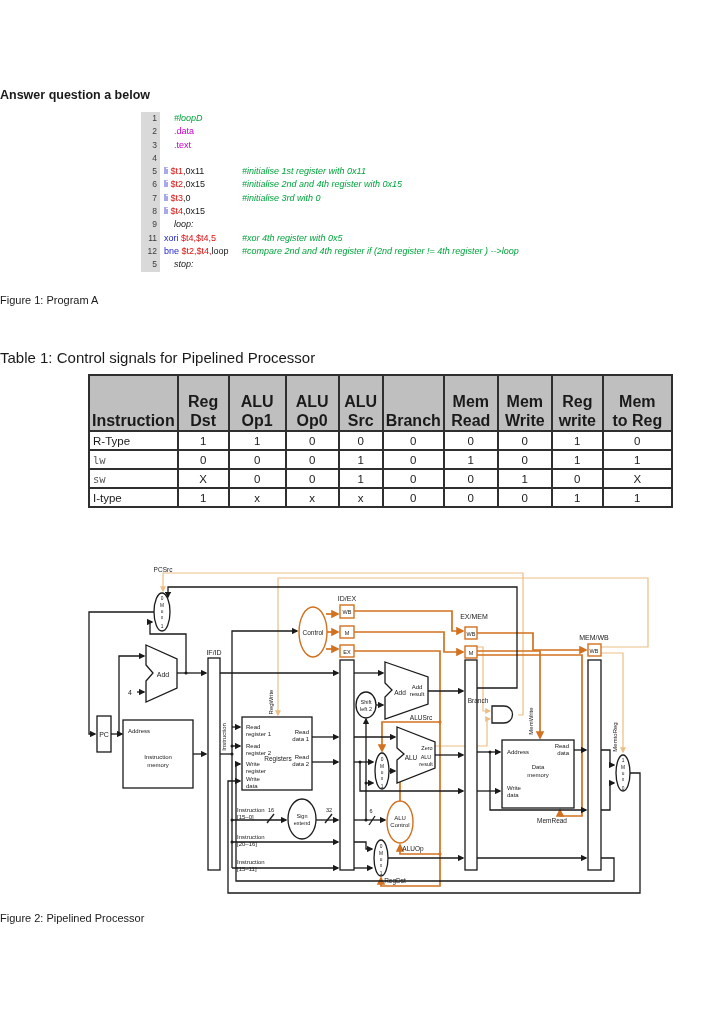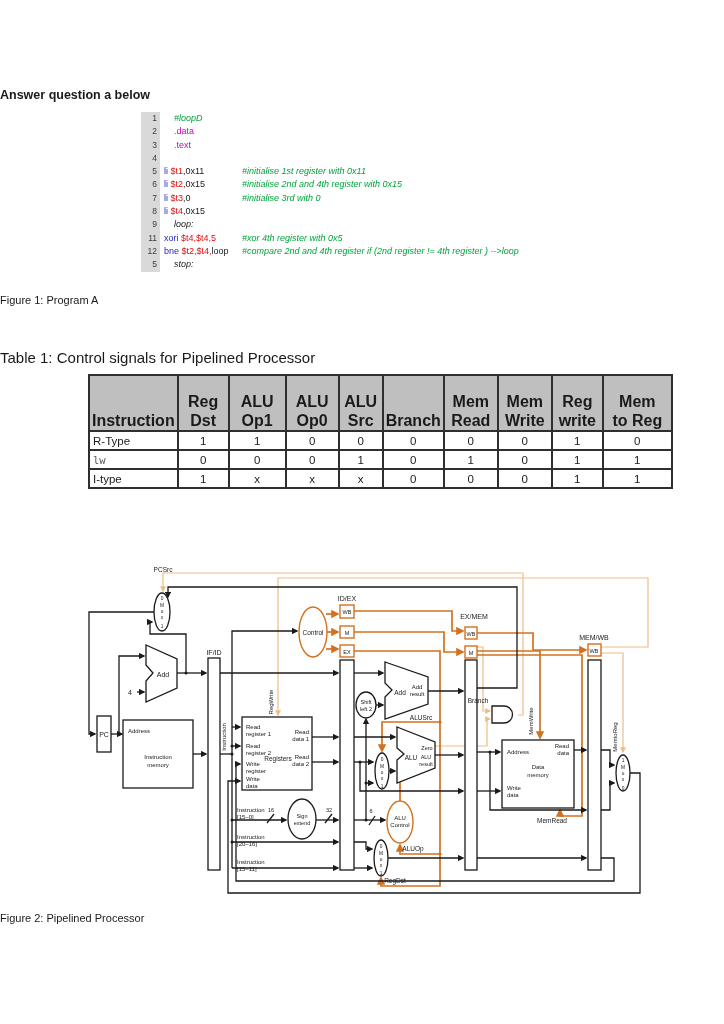--- a/index.html
+++ b/index.html
@@ -133,20 +133,32 @@
           <td class="rowname mono">lw</td>
           <td>0</td>
           <td>0</td>
           <td>0</td>
           <td>1</td>
           <td>0</td>
           <td>1</td>
           <td>0</td>
           <td>1</td>
           <td>1</td>
+        </tr>
+        <tr>
+          <td class="rowname mono">sw</td>
+          <td>X</td>
+          <td>0</td>
+          <td>0</td>
+          <td>1</td>
+          <td>0</td>
+          <td>0</td>
+          <td>1</td>
+          <td>0</td>
+          <td>X</td>
         </tr>
         <tr>
           <td class="rowname">I-type</td>
           <td>1</td>
           <td>x</td>
           <td>x</td>
           <td>x</td>
           <td>0</td>
           <td>0</td>
           <td>0</td>

